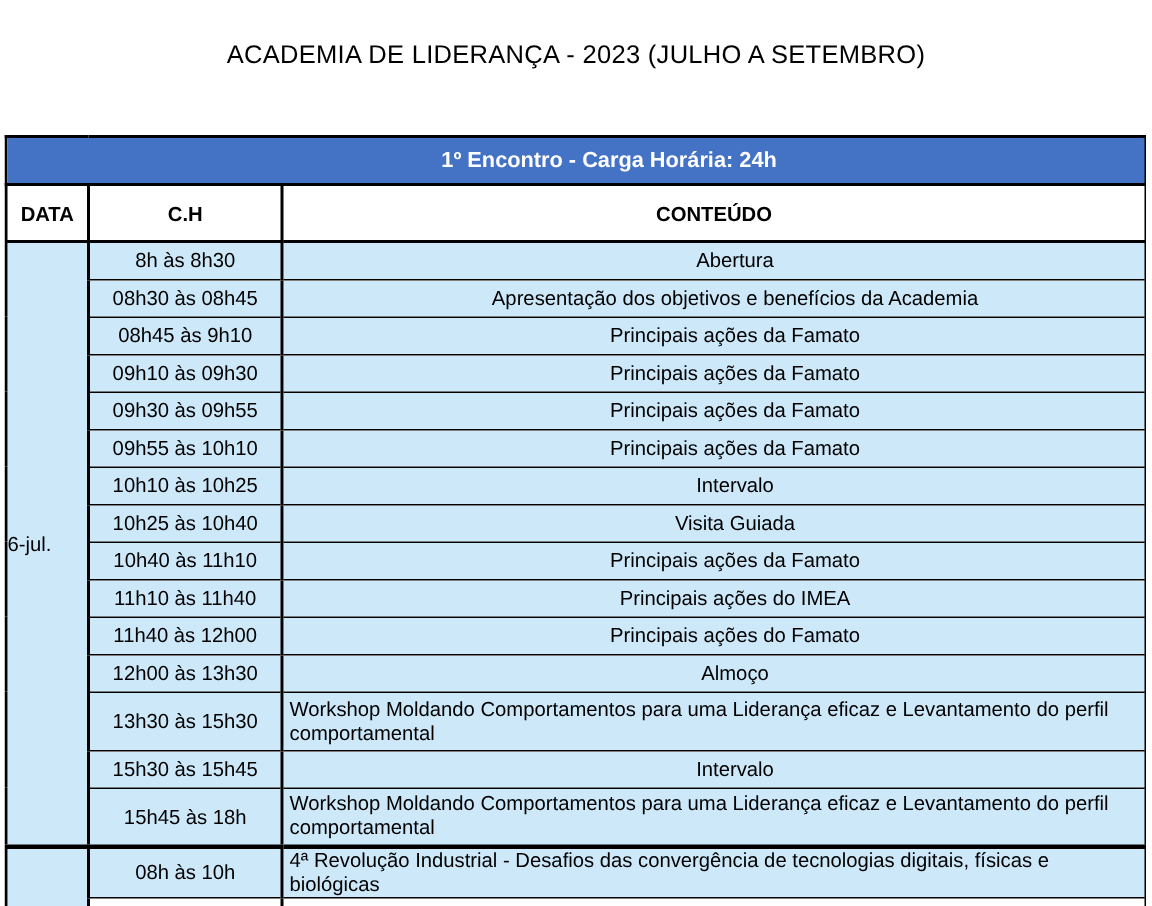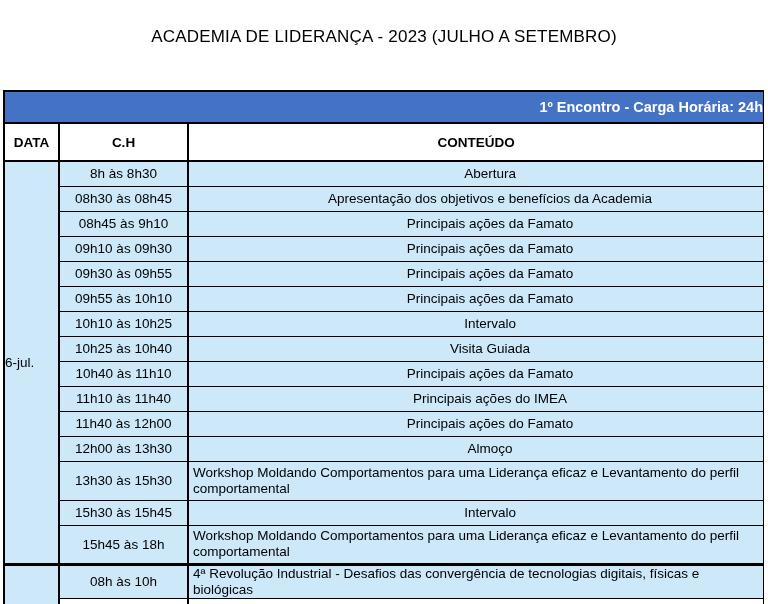--- a/index.html
+++ b/index.html
@@ -43,21 +43,21 @@
     font-size:13.5px;
     padding:0;
     overflow:hidden;
   }
   .section-header{
     height:32px;
     background:var(--blue);
     color:var(--header-text);
     font-size:14.5px;
     font-weight:bold;
-    text-align:right;
+    text-align:center;
     vertical-align:middle;
     border:2px solid var(--border);
     padding-left:44px;
   }
   .col-header-row th{
     height:38px;
     background:#ffffff;
     font-weight:bold;
     text-align:center;
     vertical-align:middle;

